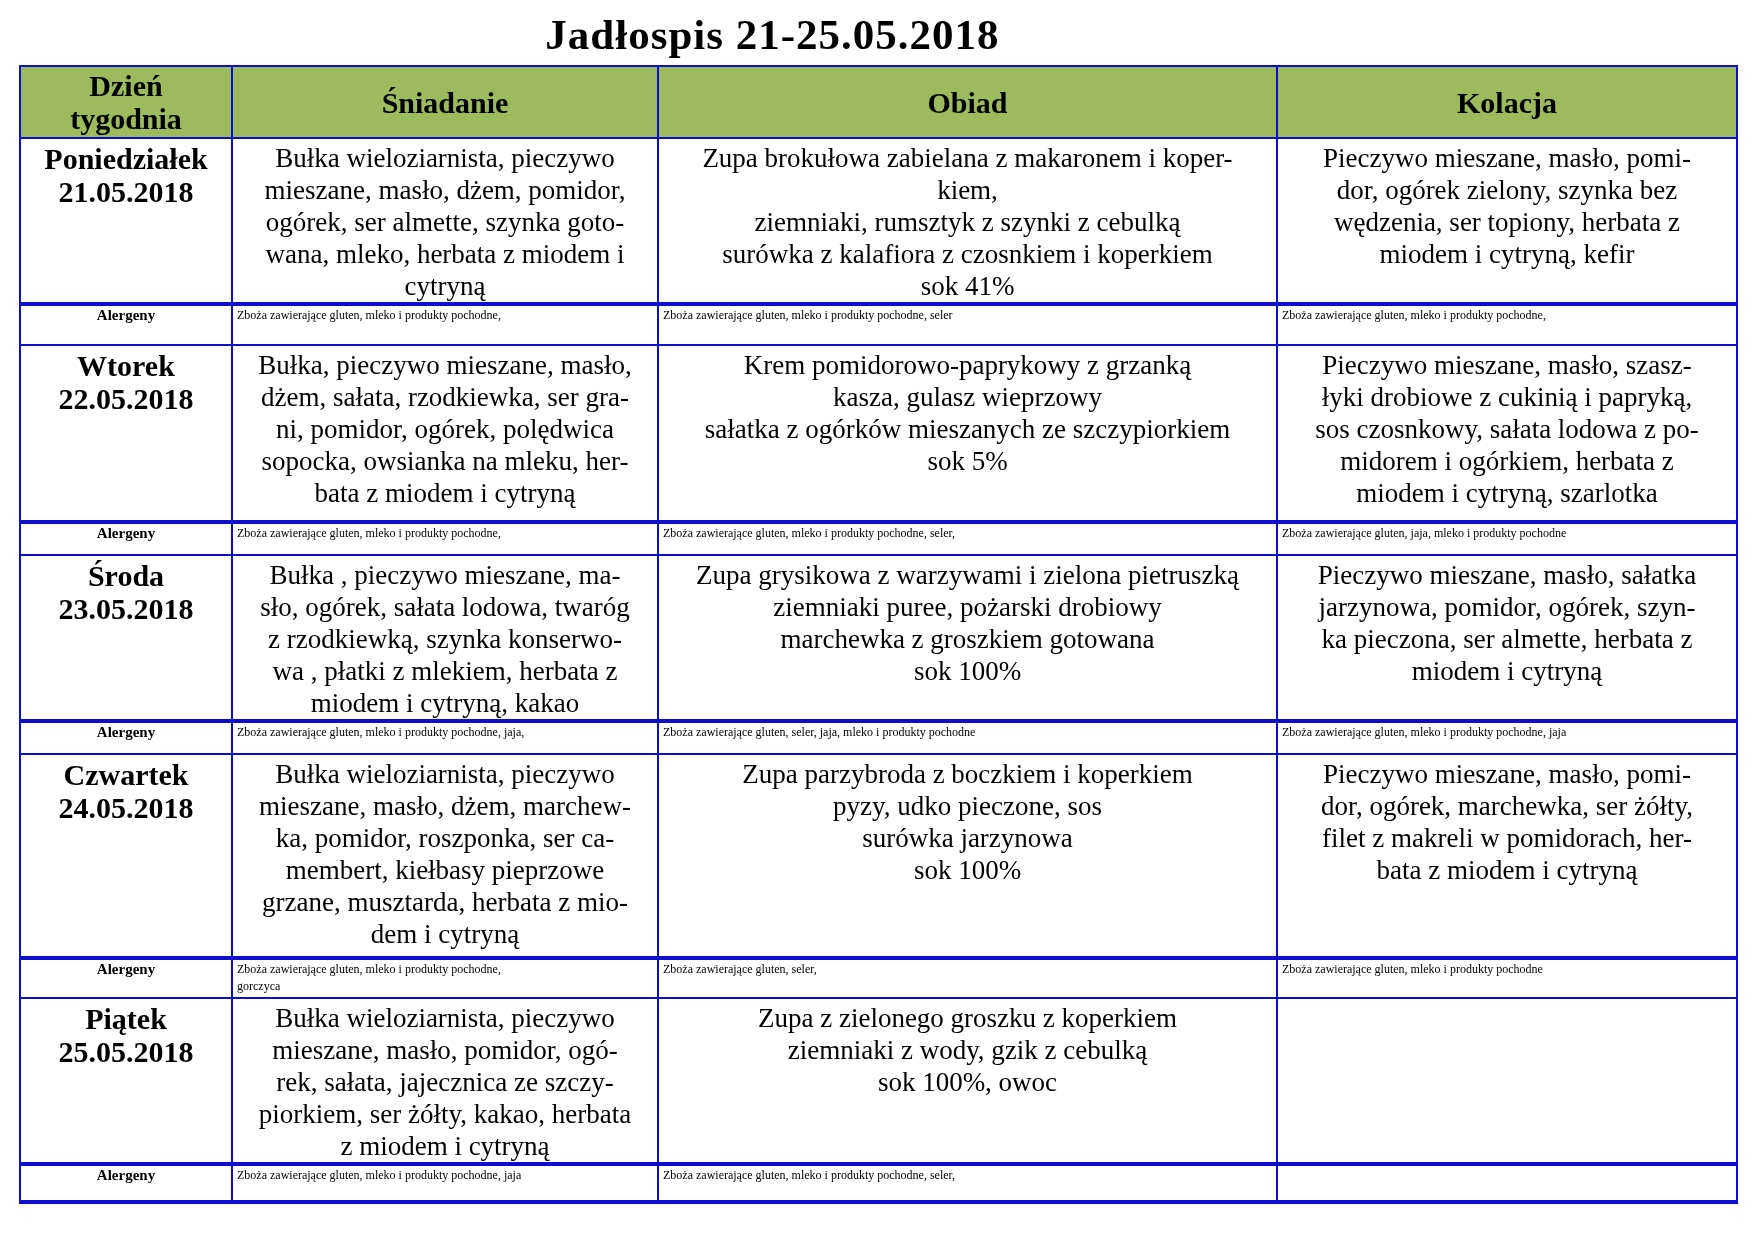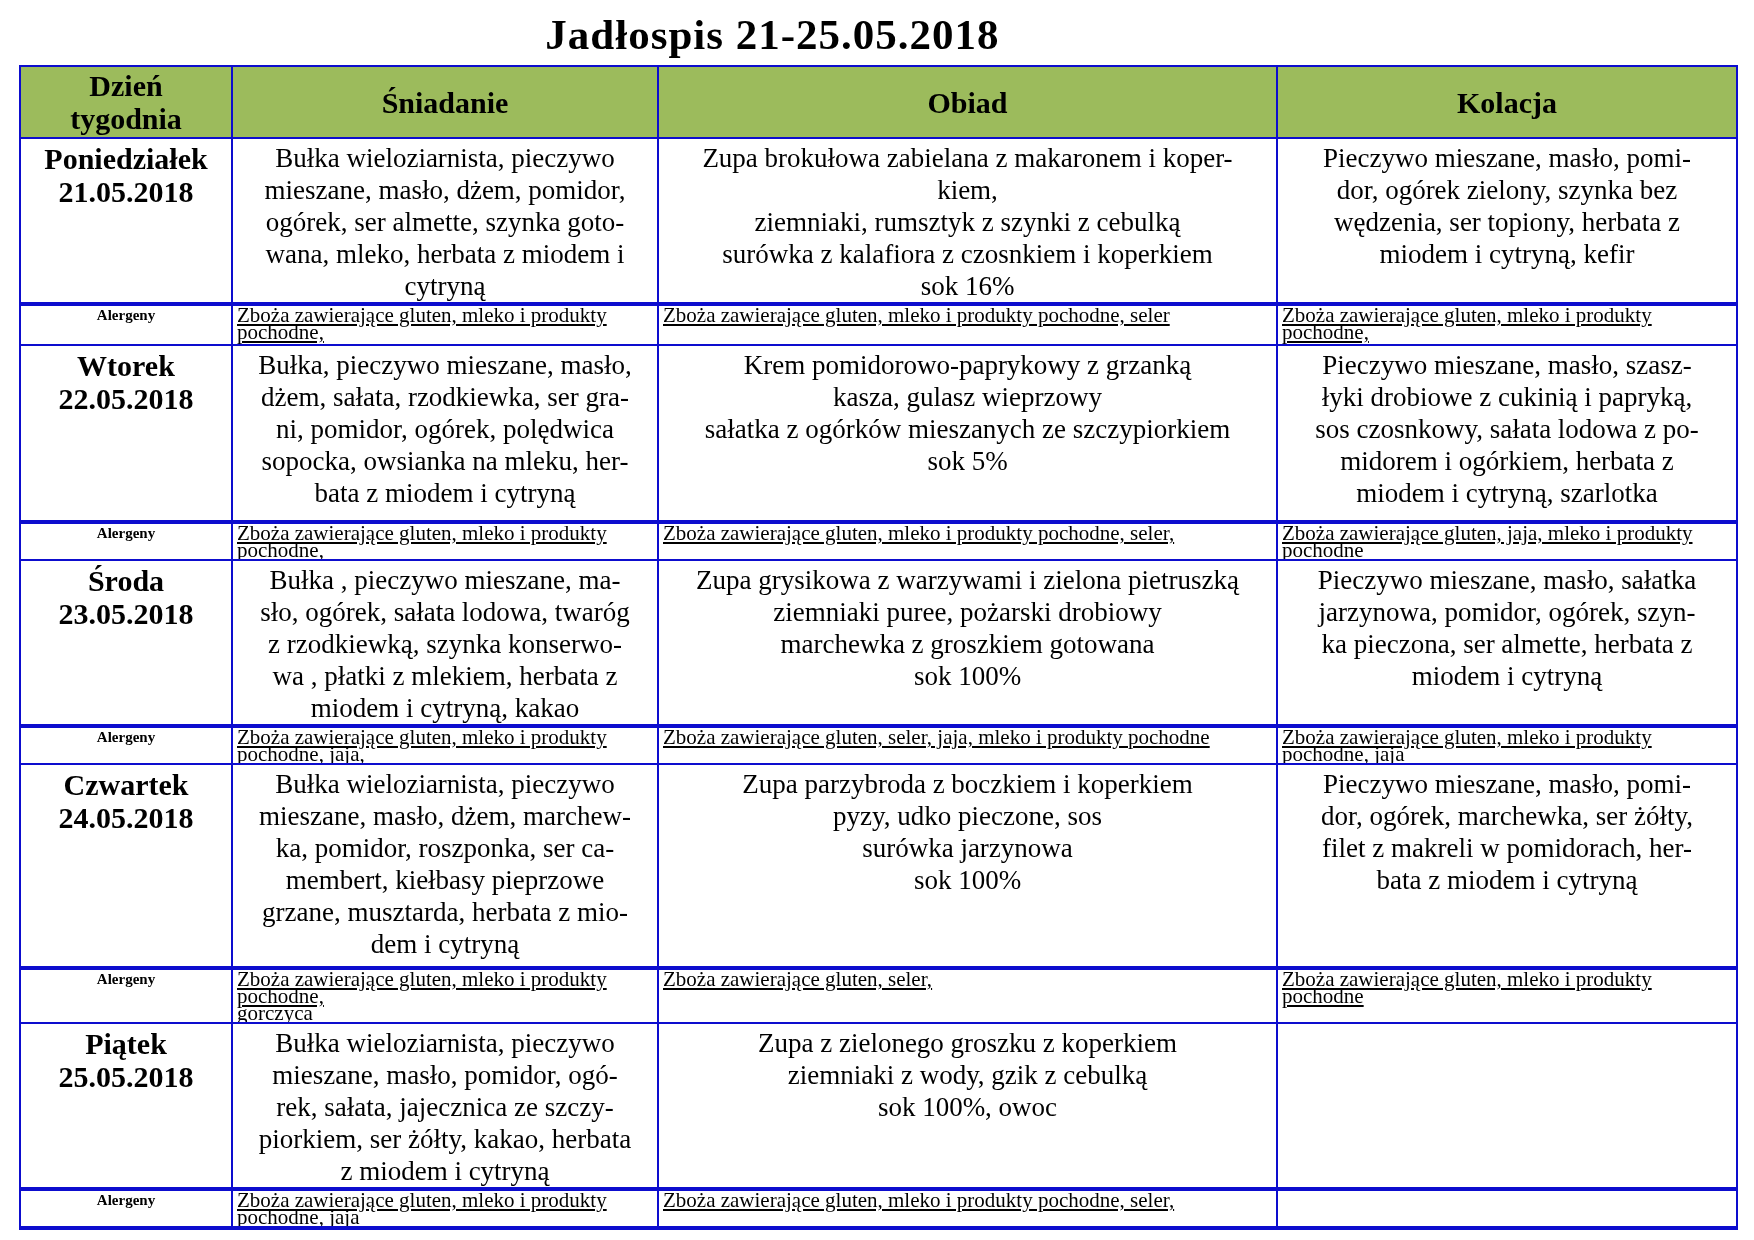--- a/index.html
+++ b/index.html
@@ -66,24 +66,23 @@
   }
   tr.allergen-row td{border-top-width:4px;}
   tr.allergen-row.last td{border-bottom-width:4px;}
   td.allergen-label{
     font-weight:bold;
     font-size:15px;
     text-align:center;
     line-height:17px;
   }
   td.allergen-cell{
-    font-size:21px;
+    font-size:12px;
     text-align:left;
     line-height:17px;
-    text-decoration:underline;
   }
 </style>
 </head>
 <body>
 
 <div class="title-wrap">
   <span class="page-title">Jadłospis 21-25.05.2018</span>
 </div>
 
 <table class="menu">
@@ -108,21 +107,21 @@
 21.05.2018</td>
     <td class="meal-cell">Bułka wieloziarnista, pieczywo
 mieszane, masło, dżem, pomidor,
 ogórek, ser almette,  szynka goto-
 wana, mleko, herbata z miodem i
 cytryną</td>
     <td class="meal-cell">Zupa brokułowa zabielana z makaronem i koper-
 kiem,
 ziemniaki, rumsztyk z szynki z cebulką
 surówka  z kalafiora z czosnkiem i koperkiem
-sok 16%</td>
+sok 41%</td>
     <td class="meal-cell">Pieczywo mieszane, masło, pomi-
 dor, ogórek zielony, szynka bez
 wędzenia, ser topiony, herbata z
 miodem i cytryną, kefir</td>
   </tr>
   <tr class="allergen-row" style="height:41px">
     <td class="allergen-label">Alergeny</td>
     <td class="allergen-cell">Zboża zawierające gluten, mleko i produkty pochodne,</td>
     <td class="allergen-cell">Zboża zawierające gluten, mleko i produkty pochodne, seler</td>
     <td class="allergen-cell">Zboża zawierające gluten, mleko i produkty pochodne,</td>

